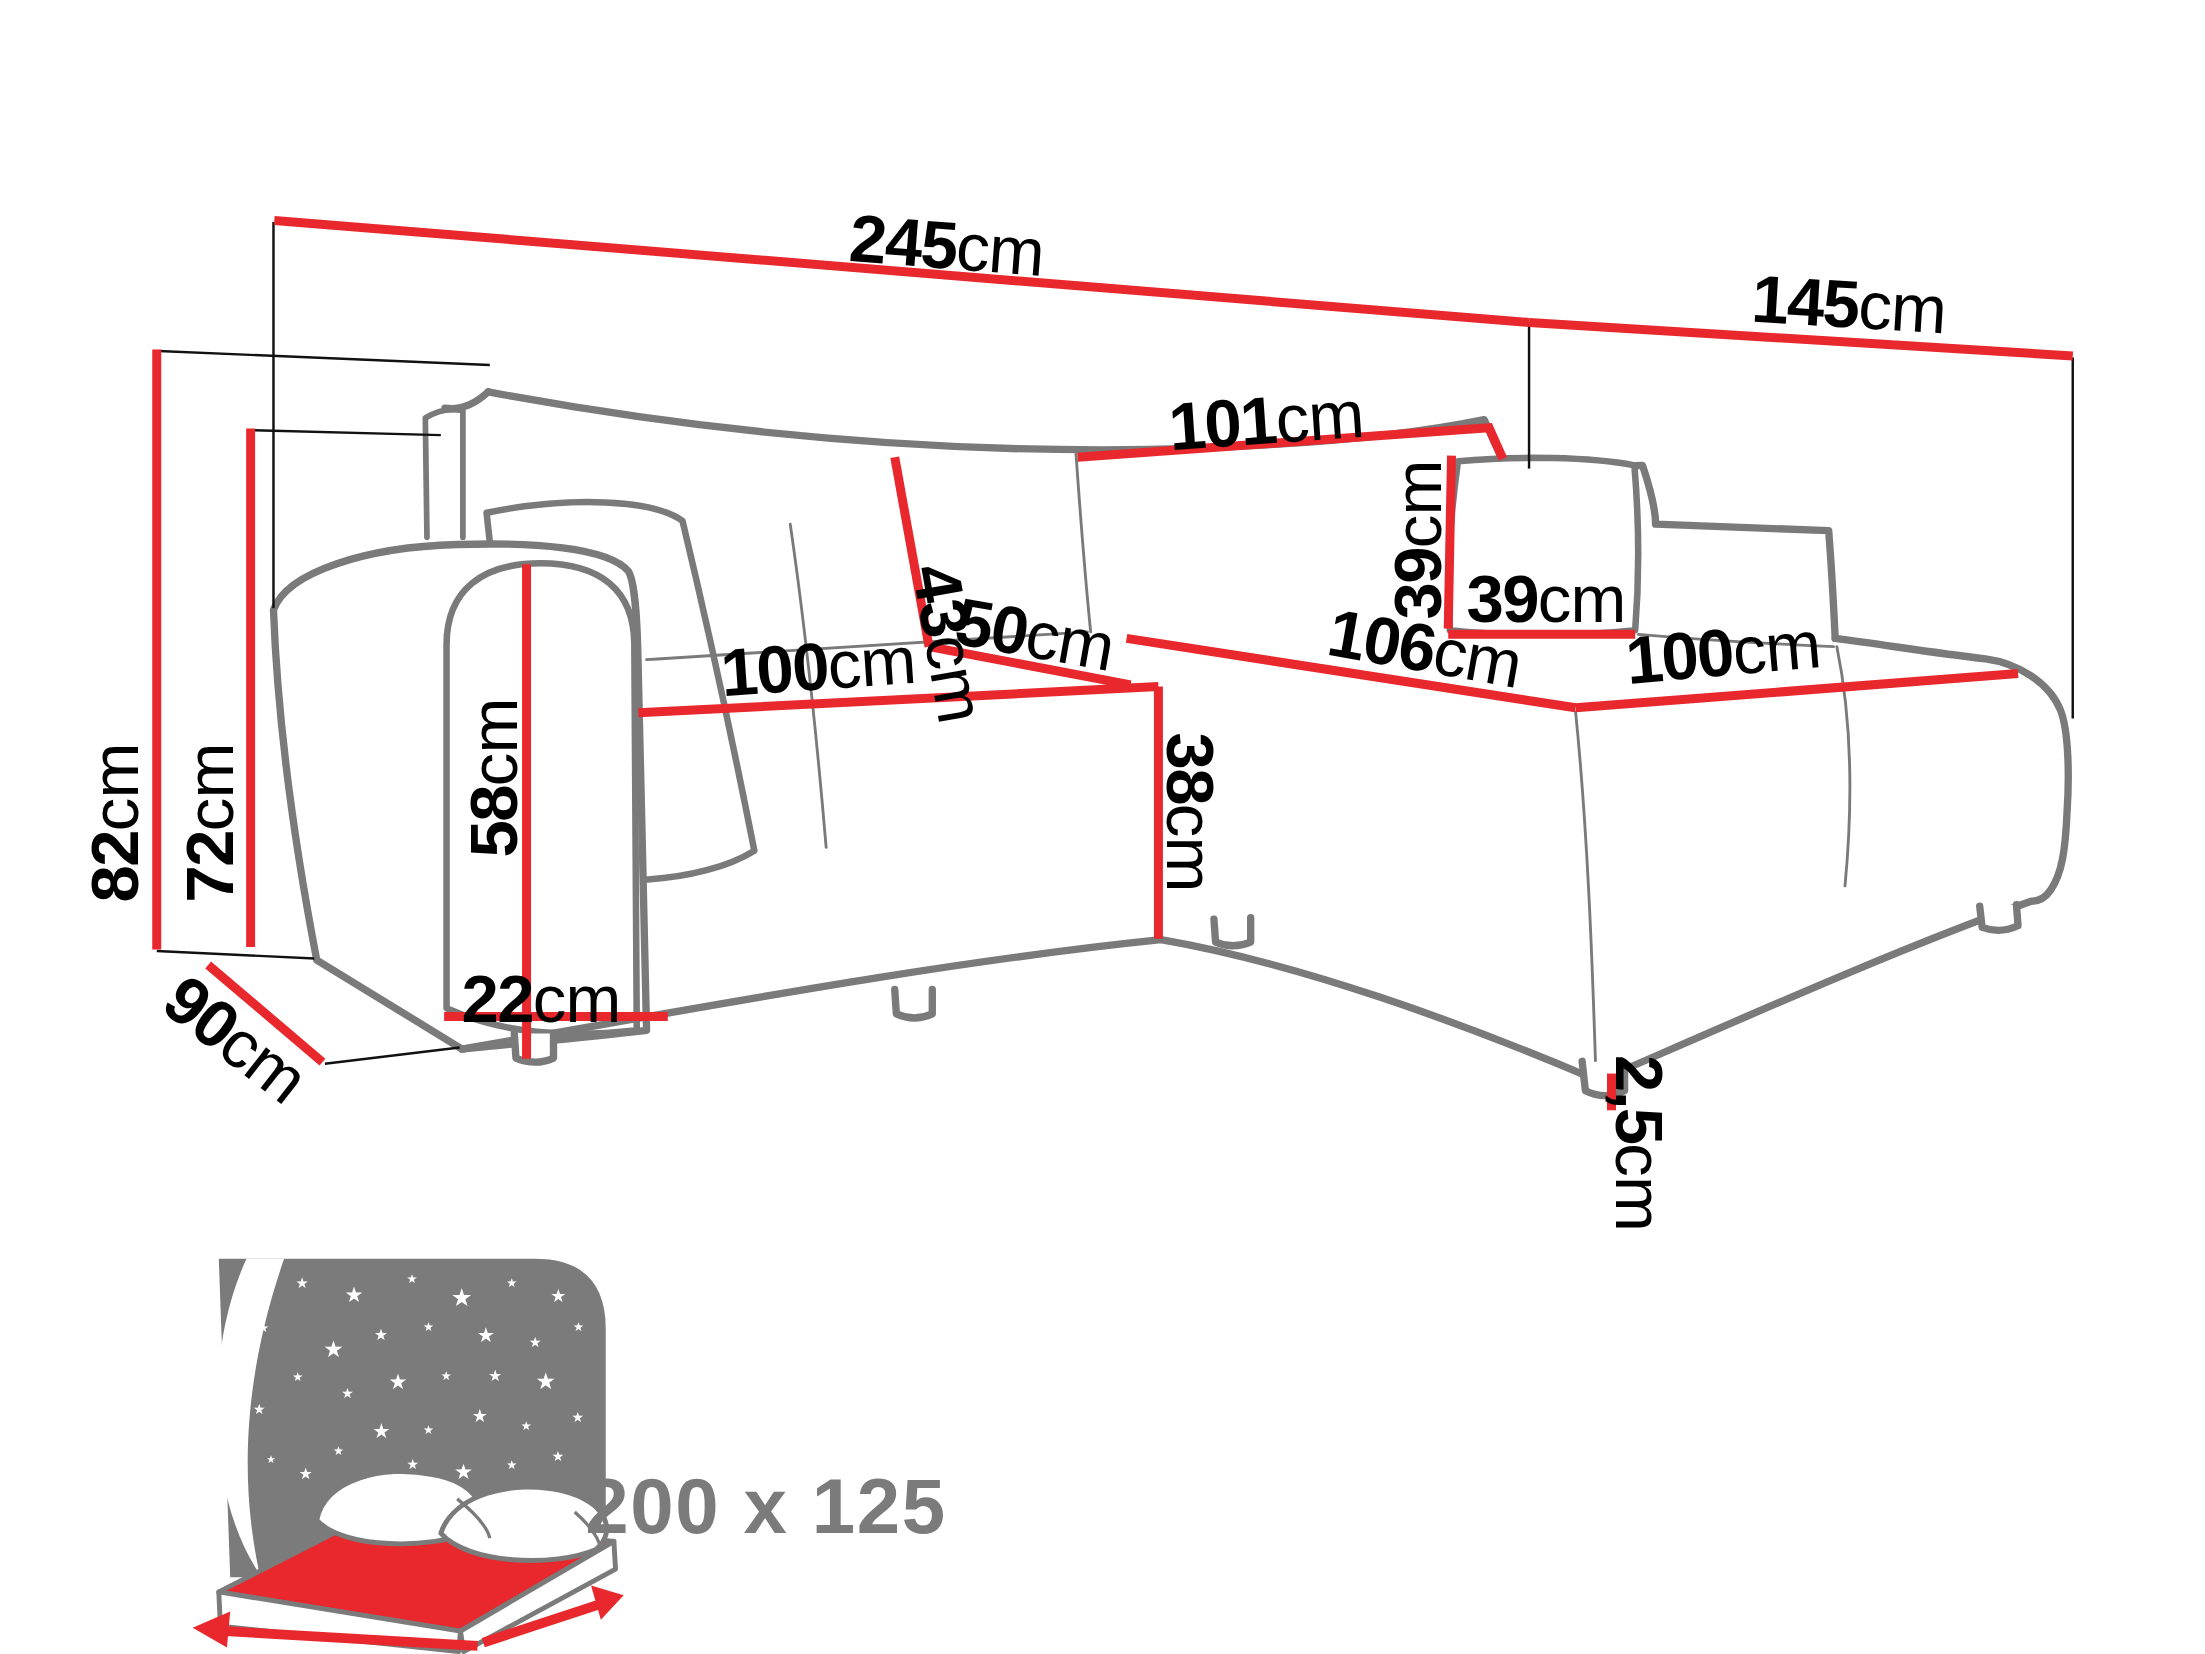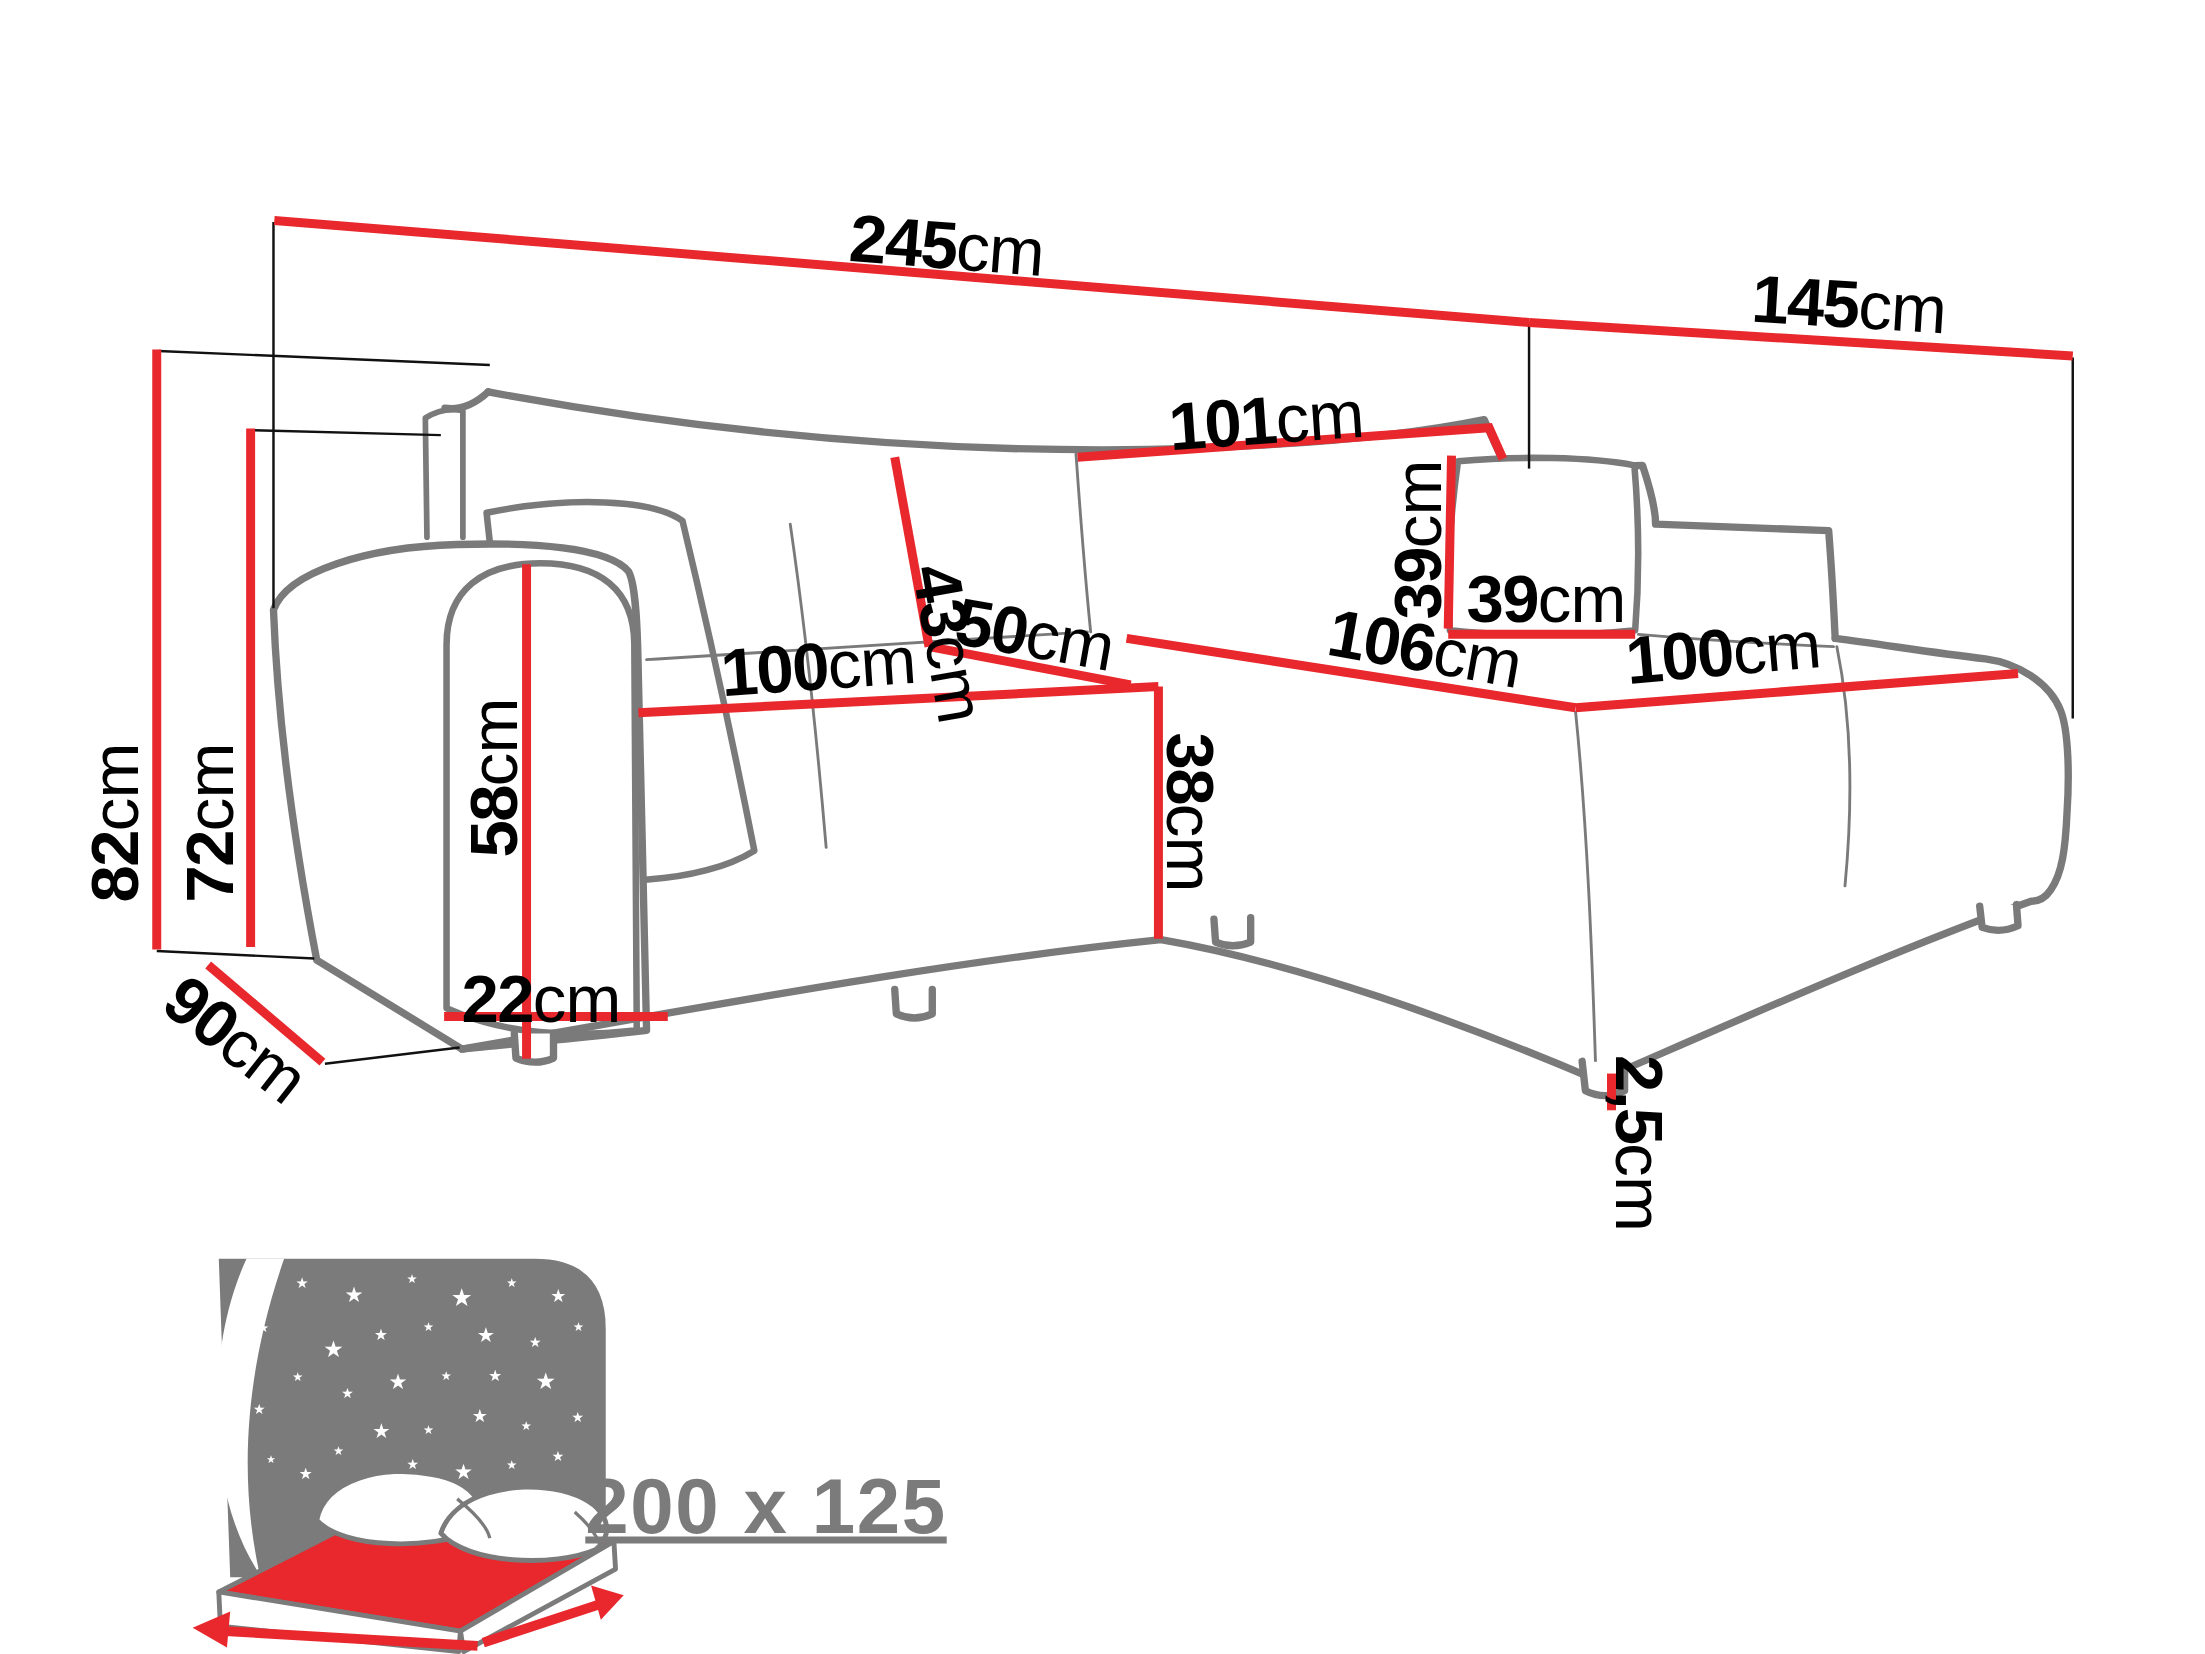--- a/index.html
+++ b/index.html
@@ -4,21 +4,21 @@
 <style>
   html,body{margin:0;padding:0;background:#fff;}
   .stage{position:relative;width:2205px;height:1654px;background:#fff;overflow:hidden;
          font-family:"Liberation Sans",sans-serif;}
   .art{position:absolute;left:0;top:0;}
   .dim{position:absolute;white-space:nowrap;color:#000;font-size:67px;line-height:1;
        transform:translate(-50%,-50%);}
   .dim .n{font-weight:700;letter-spacing:-1.6px;}
   .dim .u{font-weight:400;letter-spacing:-0.8px;}
   .sleep-label{position:absolute;transform:translate(-50%,-50%);font-size:78px;font-weight:700;
-       color:#7b7b7b;white-space:nowrap;letter-spacing:1.6px;text-decoration:underline;}
+       color:#7b7b7b;white-space:nowrap;letter-spacing:1.6px;}
 </style>
 </head>
 <body>
 
 <div class="stage">
 
 <svg class="art" width="2205" height="1654" viewBox="0 0 2701 2026">
 
   <g stroke="#7a7a7a" stroke-width="9" fill="none" stroke-linecap="round" stroke-linejoin="round">
 

